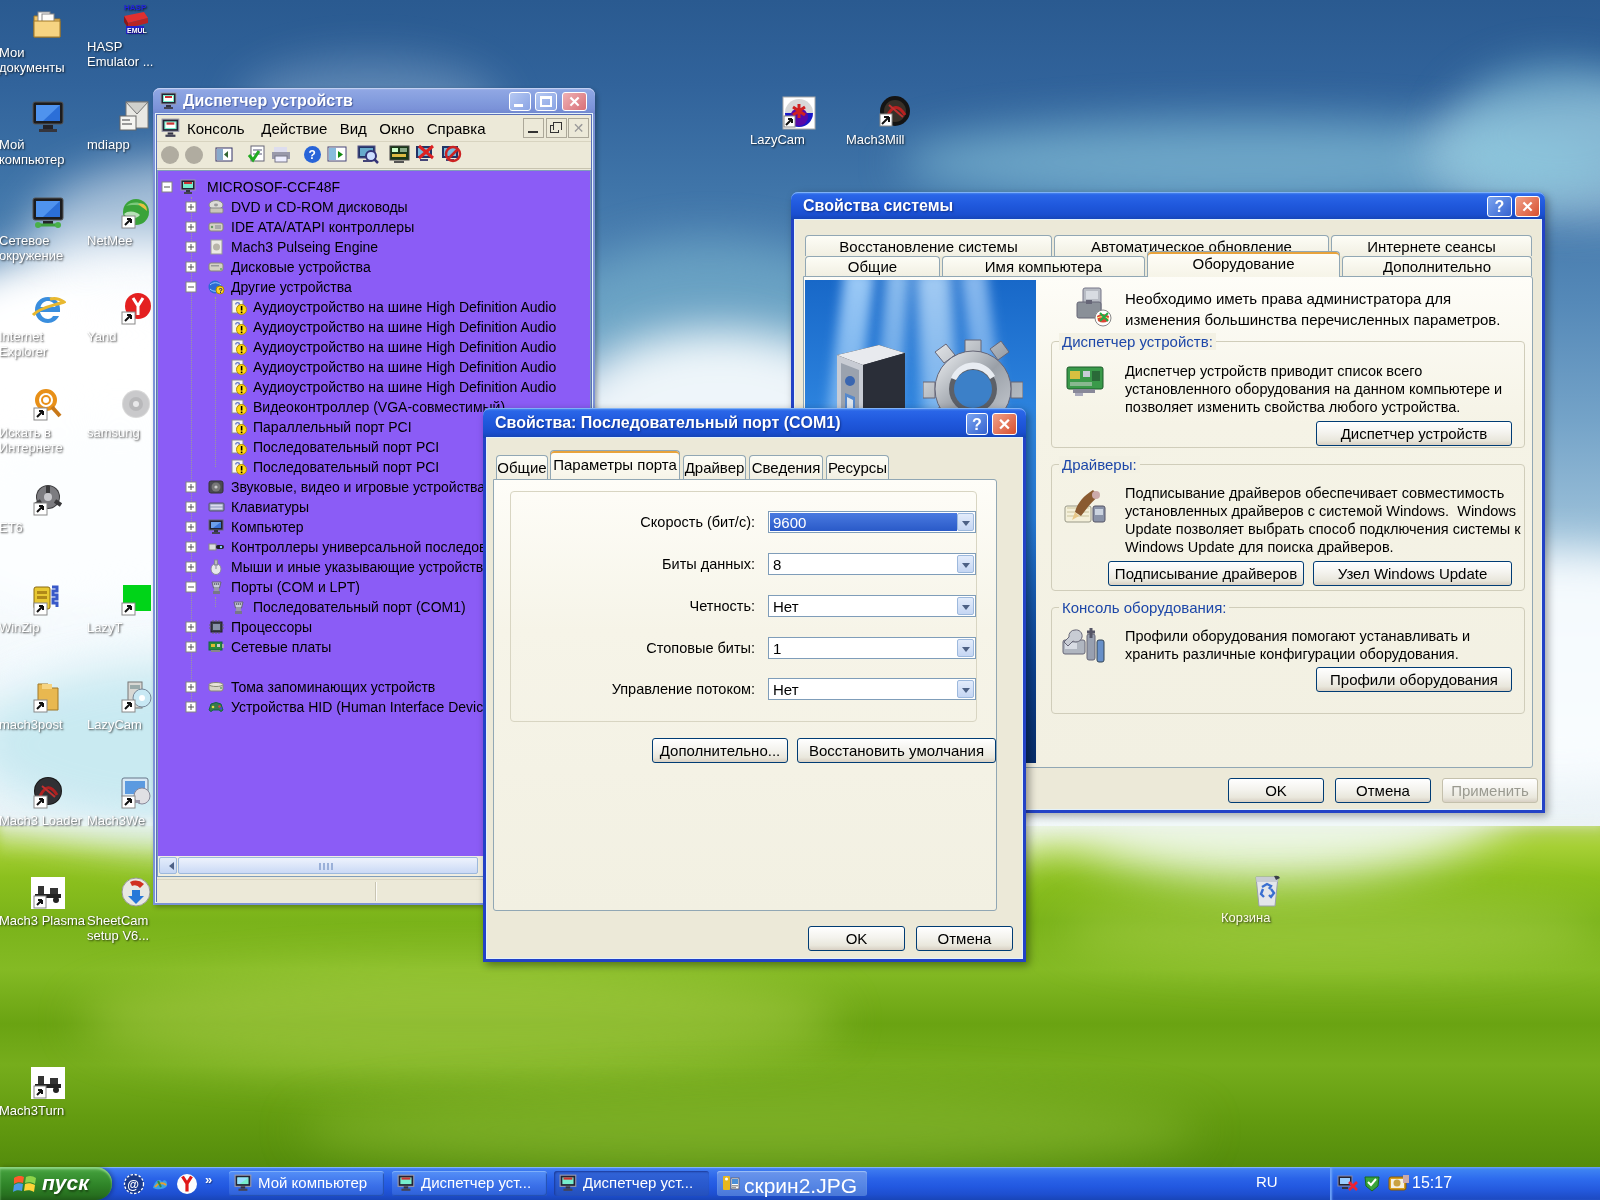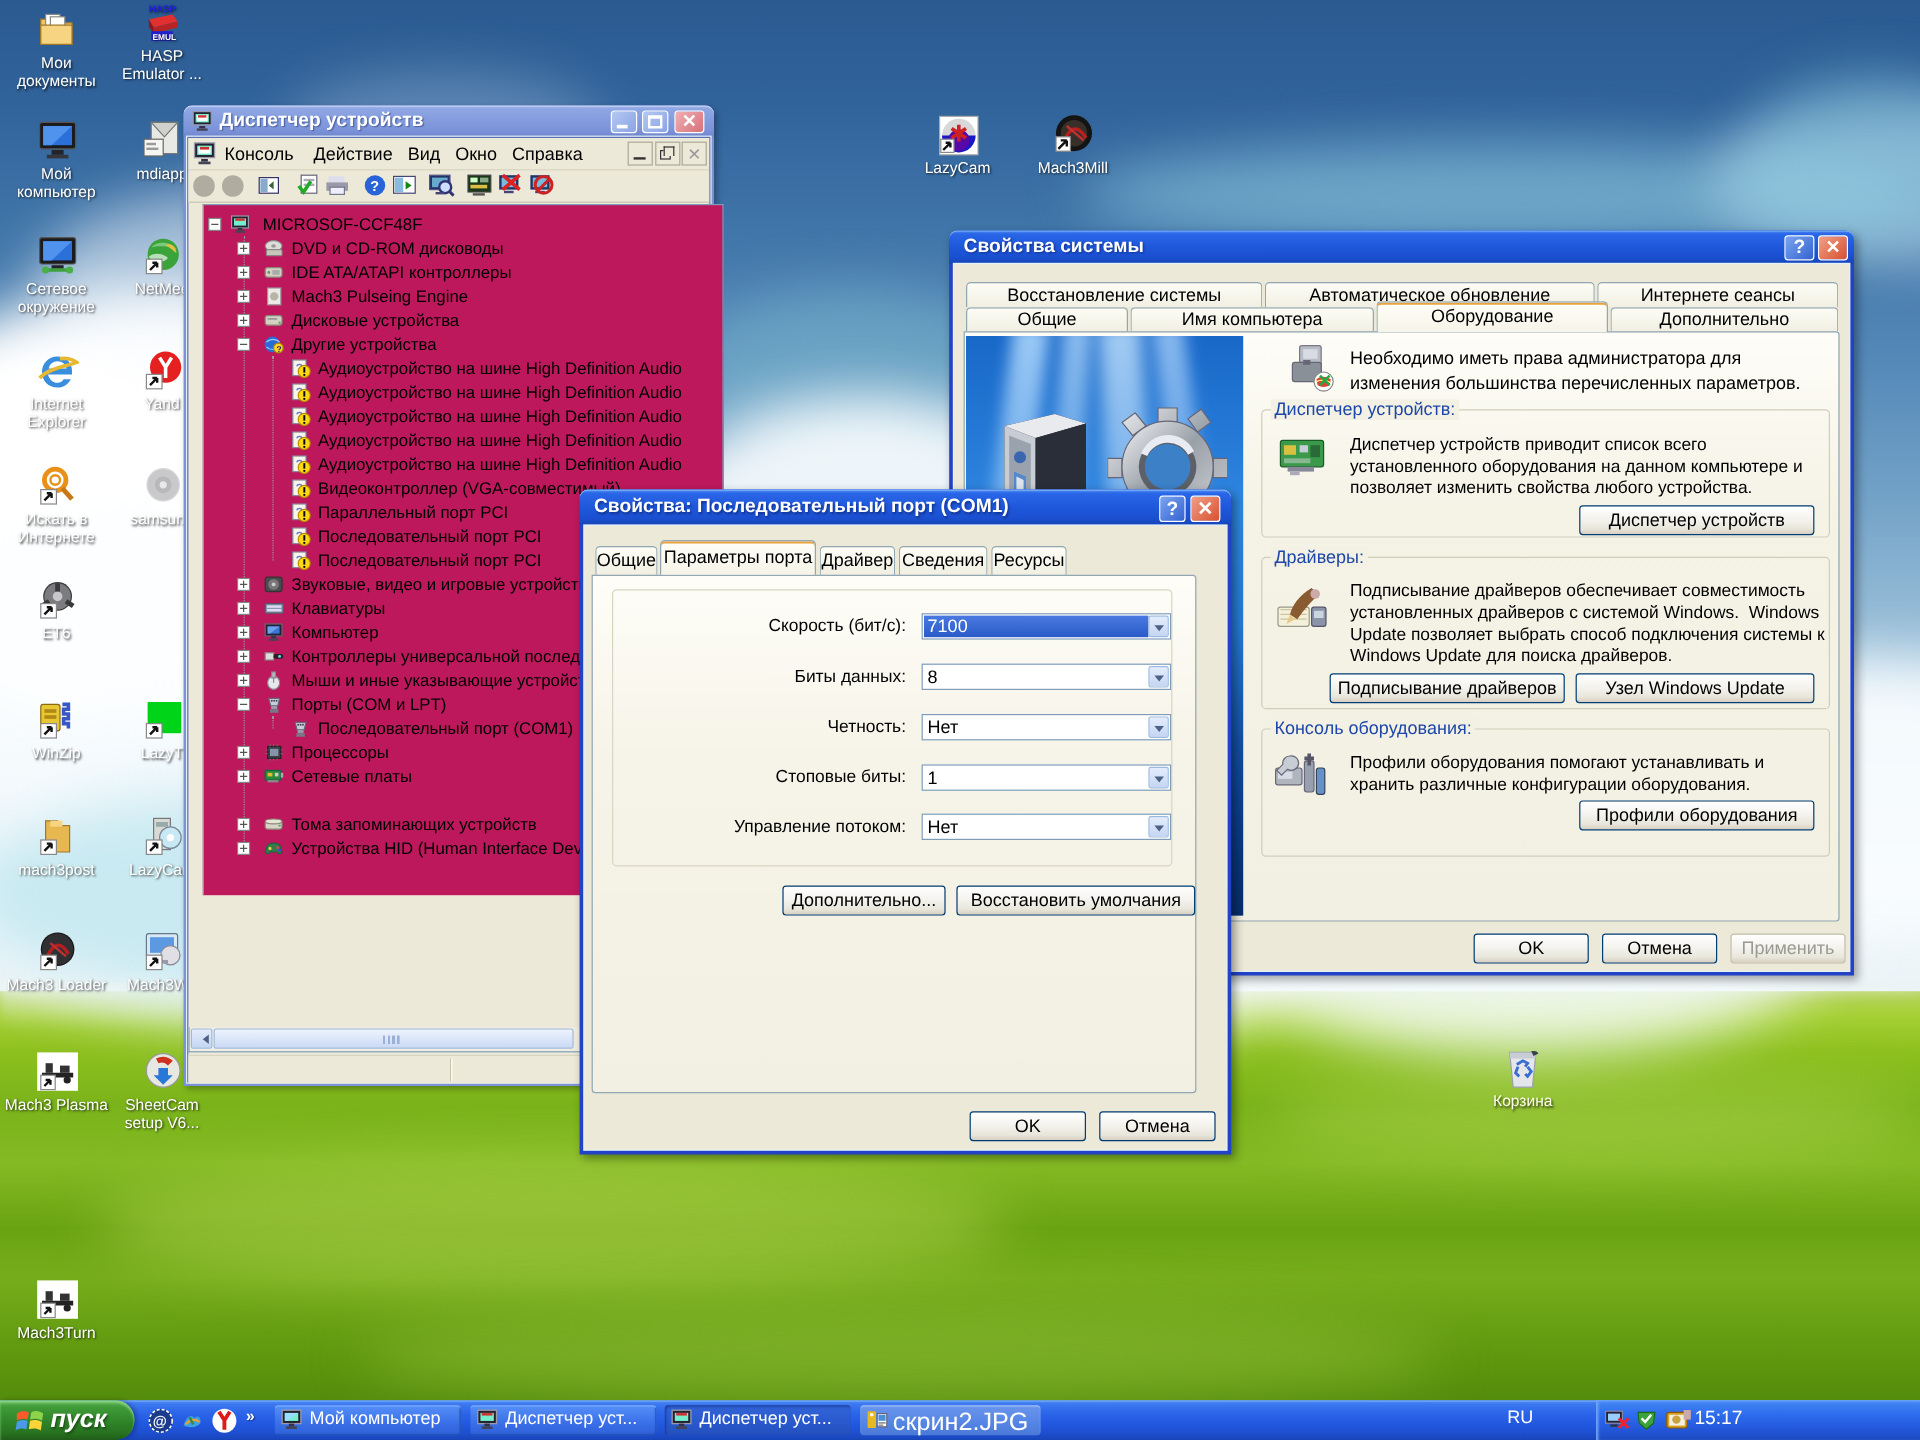--- a/index.html
+++ b/index.html
@@ -5,21 +5,21 @@
 body{font-family:"Liberation Sans",sans-serif}
 #desk{position:relative;width:1600px;height:1200px;overflow:hidden;background:#2e5f95}
 .abs{position:absolute}
 
 #sky{position:absolute;left:0;top:0;width:1600px;height:840px;
  background:linear-gradient(180deg,#2a5a90 0%,#31639b 10%,#3f74a8 22%,#5589b8 36%,#74a3c8 50%,#9ec2da 64%,#c6dcea 76%,#e2eef4 88%,#eef5f8 100%)}
 .cloud{position:absolute;border-radius:50%;filter:blur(22px)}
 #grass{position:absolute;left:0;top:826px;width:1600px;height:341px;
  background:linear-gradient(180deg,#b7d45e 0%,#a6d035 6%,#8cc01e 15%,#7ab31a 28%,#84ba24 42%,#6aa312 58%,#76ad1c 70%,#639b10 86%,#548c0c 100%)}
 
-.dicon{position:absolute;width:96px;text-align:center;color:#fff;font-size:13px;line-height:15px;text-shadow:1px 1px 2px rgba(0,0,0,.75)}
+.dicon{position:absolute;width:96px;color:#fff;font-size:13px;line-height:15px;text-shadow:1px 1px 2px rgba(0,0,0,.75)}
 .dicon .ig{width:34px;height:34px;margin:0 auto 3px;position:relative}
 
 .win{position:absolute;border-radius:8px 8px 0 0}
 .tbar{position:absolute;left:0;top:0;right:0;color:#fff;font-weight:bold;border-radius:7px 7px 0 0}
 .tbA{background:linear-gradient(180deg,#5795f2 0%,#2a66e8 10%,#2059dd 45%,#1a4fd0 80%,#1645b8 97%);box-shadow:inset 0 1px 0 #7eb1f7}
 .tbI{background:linear-gradient(180deg,#a6baec 0%,#8fa6e3 10%,#849dde 45%,#7b92d8 80%,#7188cf 97%);box-shadow:inset 0 1px 0 #c3d0f2}
 .tbtn{position:absolute;border-radius:3px;border:1px solid #fff;color:#fff;text-align:center}
 .body-beige{position:absolute;background:#ece9d8;box-shadow:0 0 0 1px #e4f2fa}
 .xpbtn{position:absolute;border:1px solid #003c74;border-radius:3px;
  background:linear-gradient(180deg,#ffffff 0%,#f4f3ee 45%,#e9e7dc 80%,#d8d0c3 100%);
@@ -367,21 +367,21 @@
           </svg>
      <svg style="position:absolute;left:284px;top:1px" width="21" height="20" viewBox="0 0 21 20">
             <rect x="1" y="2" width="16" height="12" fill="#236"></rect>
             <rect x="3" y="4" width="12" height="8" fill="#7bd"></rect>
             <rect x="5" y="15" width="8" height="2" fill="#447"></rect>
             <circle cx="12" cy="10" r="7" fill="none" stroke="#c22" stroke-width="2.5"></circle>
             <path d="M7 15 L17 5" stroke="#c22" stroke-width="2.5"></path>
           </svg>
    </div>
 
-   <div id="tree" style="position:absolute;left:12px;top:55px;width:434px;height:576px;background:#be185d;border:1px solid #7f9db9;border-bottom:none;overflow:hidden;font-size:14px">
+   <div id="tree" style="position:absolute;left:0;top:55px;width:434px;height:686px;background:#8b5cf6;border:1px solid #7f9db9;border-bottom:none;overflow:hidden;font-size:14px">
 <div style="position:absolute;left:33px;top:26px;width:1px;height:510px;border-left:1px dotted #9a9a9a"></div>
 <div style="position:absolute;left:57px;top:126px;width:1px;height:170px;border-left:1px dotted #9a9a9a"></div>
 <div style="position:absolute;left:57px;top:426px;width:1px;height:10px;border-left:1px dotted #9a9a9a"></div>
 <div style="position:absolute;left:0;top:6px;width:434px;height:20px">
             <svg style="position:absolute;left:3px;top:4px" width="12" height="12" viewBox="0 0 12 11">
               <rect x="1" y="0.5" width="10" height="10" fill="#fff" stroke="#848484"></rect>
               <path d="M3 5.5 h6" stroke="#555"></path>
             </svg>
             <span style="position:absolute;left:22px;top:2px"><svg width="17" height="16" viewBox="0 0 17 16">
                 <rect x="1" y="1" width="14" height="10" fill="#223" stroke="#99a"></rect>
@@ -822,21 +822,21 @@
  <div class="body-beige" style="left:4px;top:30px;width:535px;height:520px">
   <div class="tab" style="left:9px;top:17px;width:52px;height:24px;line-height:24px;z-index:1">Общие</div>
   <div class="tab" style="left:63px;top:12px;width:130px;height:29px;line-height:27px;z-index:3;background:linear-gradient(180deg,#fffef8,#f6f4e8);box-shadow:inset 0 2px 0 #e8a33c">Параметры порта</div>
   <div class="tab" style="left:196px;top:17px;width:63px;height:24px;line-height:24px;z-index:1">Драйвер</div>
   <div class="tab" style="left:262px;top:17px;width:74px;height:24px;line-height:24px;z-index:1">Сведения</div>
   <div class="tab" style="left:339px;top:17px;width:63px;height:24px;line-height:24px;z-index:1">Ресурсы</div>
   <div style="position:absolute;left:6px;top:41px;width:504px;height:432px;background:linear-gradient(180deg,#fefdf8 0%,#f6f4e8 35%,#f2f0e2 100%);border:1px solid #91a7b4;border-radius:0 3px 3px 3px;z-index:2"></div>
   <div class="gbox" style="left:23px;top:53px;width:467px;height:231px;z-index:4;border-color:#d8d5c2"></div>
   <div class="flabel" style="left:68px;top:76px;width:200px;z-index:5">Скорость (бит/с):</div>
   <div class="combo" style="left:281px;top:73px;width:208px;z-index:5">
-          <div style="position:absolute;left:1px;top:1px;right:18px;bottom:1px;background:linear-gradient(180deg,#4a7ae0,#2a5ac8);color:#fff;padding:1px 3px;font-size:15px">7100</div>
+          <div style="position:absolute;left:1px;top:1px;right:18px;bottom:1px;background:linear-gradient(180deg,#4a7ae0,#2a5ac8);color:#fff;padding:1px 3px;font-size:15px">9600</div>
           <span class="cb"></span>
         </div>
   <div class="flabel" style="left:68px;top:118px;width:200px;z-index:5">Биты данных:</div>
   <div class="combo" style="left:281px;top:115px;width:208px;z-index:5">
           <div style="position:absolute;left:4px;top:2px;font-size:15px">8</div>
           <span class="cb"></span>
         </div>
   <div class="flabel" style="left:68px;top:160px;width:200px;z-index:5">Четность:</div>
   <div class="combo" style="left:281px;top:157px;width:208px;z-index:5">
           <div style="position:absolute;left:4px;top:2px;font-size:15px">Нет</div>

